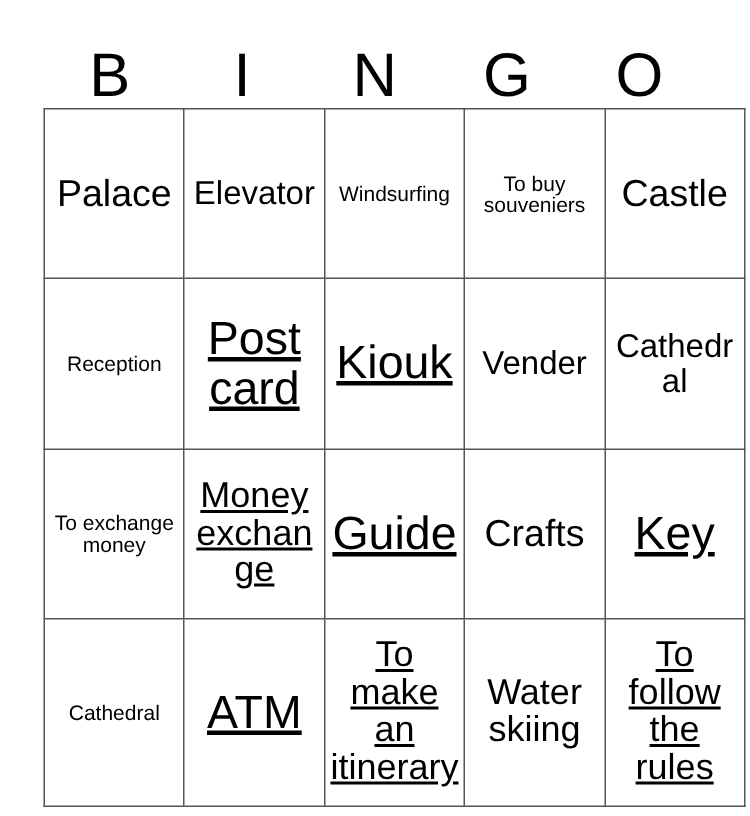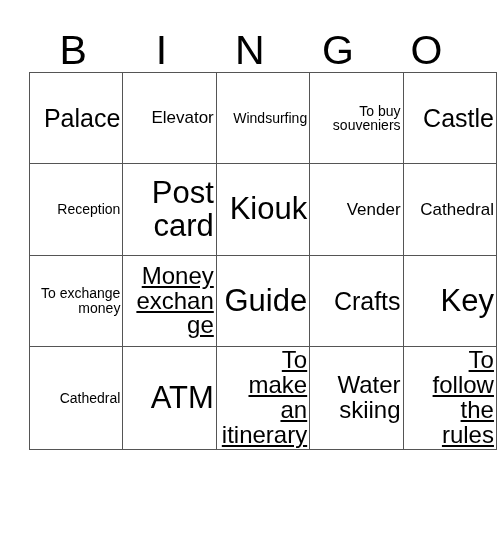--- a/index.html
+++ b/index.html
@@ -37,34 +37,34 @@
     position:absolute;
     left:29px; top:72px;
     width:442px;
     border-collapse:collapse;
     table-layout:fixed;
   }
   #grid td{
     width:88.4px;
     height:88.4px;
     border:1px solid #555555;
-    padding:1px 2px;
-    text-align:right;
+    padding:12px 2px;
+    text-align:center;
     vertical-align:middle;
     line-height:1.04;
     color:#000;
     background:#fff;
     overflow:hidden;
     word-wrap:break-word;
   }
   
-  .fs-xxl{font-size:31px;}
+  .fs-xxl{font-size:31px;text-decoration:underline;}
   .fs-xl {font-size:24px;}
   .fs-lg {font-size:25px;}
-  .fs-md {font-size:17px;}
+  .fs-md {font-size:22px;}
   .fs-sm {font-size:24px;text-decoration:underline;}
   .fs-xs {font-size:14px;}
   .fs-xxs{font-size:14px;}
 </style>
 </head>
 <body>
 
 <div id="card">
 
   <div id="header">

